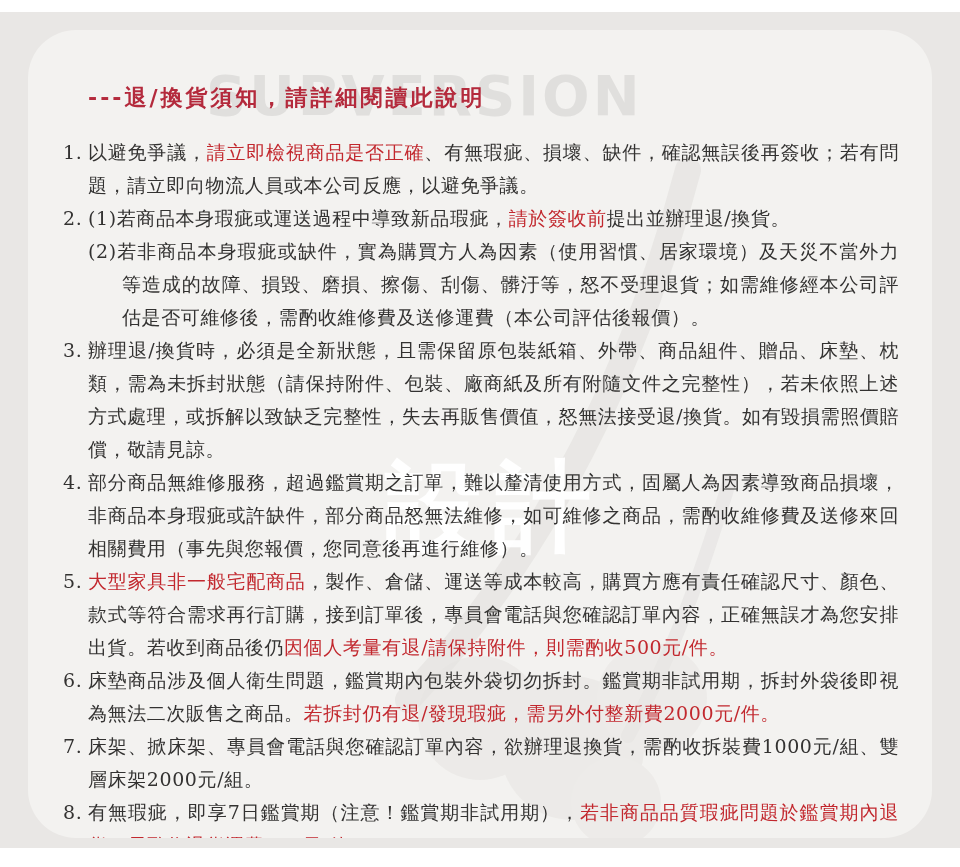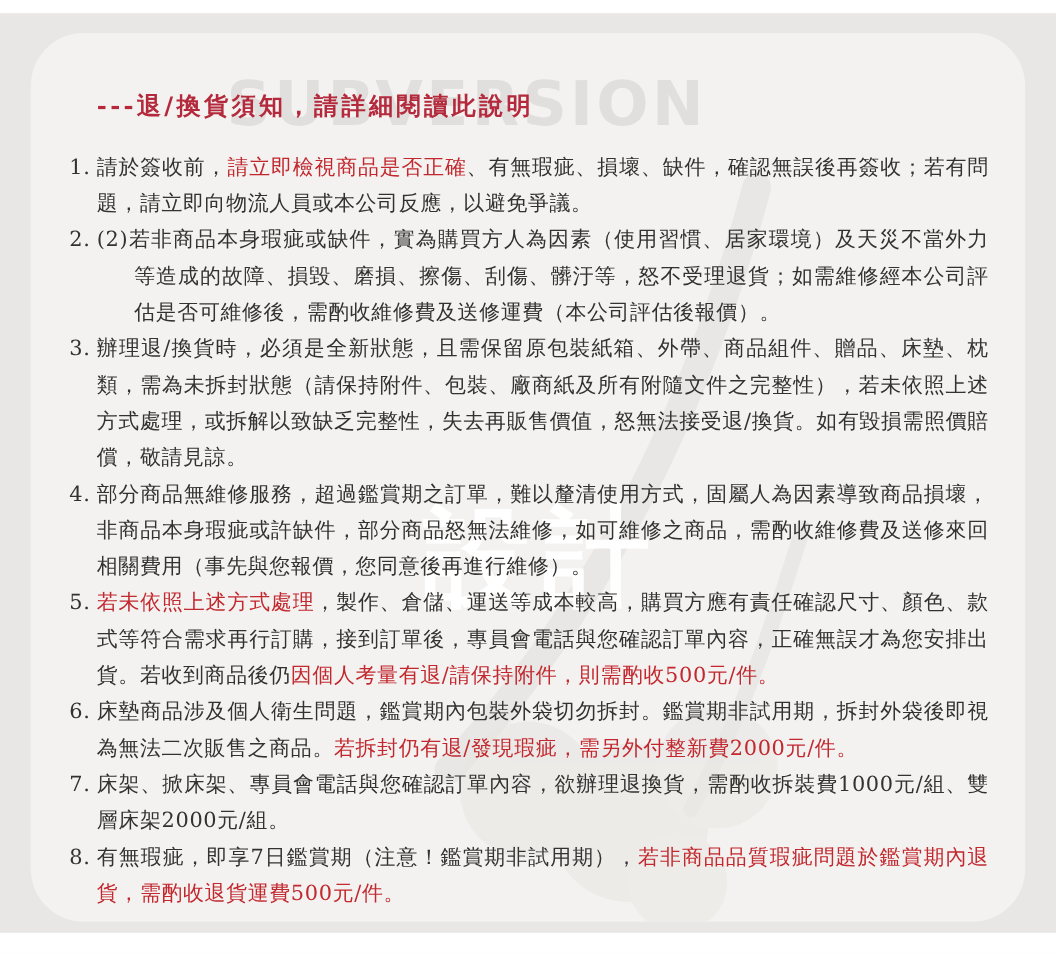--- a/index.html
+++ b/index.html
@@ -56,37 +56,38 @@
     </g>
   </svg>
 
   <div class="wm-cn bottom">設計</div>
 
   <div class="content">
     <div class="title">---退/換貨須知，請詳細閱讀此說明</div>
     <div>
         <div class="item">
           <span class="num">1.</span>
-          <div><span class="seg">請於簽收前，</span><span class="seg red">請立即檢視商品是否正確</span><span class="seg">、有無瑕疵、損壞、缺件，確認無誤後再簽收；若有問題，請立即向物流人員或本公司反應，以避免爭議。</span></div>
+          <div><span class="seg">以避免爭議，</span><span class="seg red">請立即檢視商品是否正確</span><span class="seg">、有無瑕疵、損壞、缺件，確認無誤後再簽收；若有問題，請立即向物流人員或本公司反應，以避免爭議。</span></div>
         </div>
         <div class="item">
           <span class="num">2.</span>
+          <div class="sub"><span class="seg">(1)若商品本身瑕疵或運送過程中導致新品瑕疵，</span><span class="seg red">請於簽收前</span><span class="seg">提出並辦理退/換貨。</span></div>
           <div class="sub"><span class="seg">(2)若非商品本身瑕疵或缺件，實為購買方人為因素（使用習慣、居家環境）及天災不當外力等造成的故障、損毀、磨損、擦傷、刮傷、髒汙等，怒不受理退貨；如需維修經本公司評估是否可維修後，需酌收維修費及送修運費（本公司評估後報價）。</span></div>
         </div>
         <div class="item">
           <span class="num">3.</span>
           <div><span class="seg">辦理退/換貨時，必須是全新狀態，且需保留原包裝紙箱、外帶、商品組件、贈品、床墊、枕類，需為未拆封狀態（請保持附件、包裝、廠商紙及所有附隨文件之完整性），若未依照上述方式處理，或拆解以致缺乏完整性，失去再販售價值，怒無法接受退/換貨。如有毀損需照價賠償，敬請見諒。</span></div>
         </div>
         <div class="item">
           <span class="num">4.</span>
           <div><span class="seg">部分商品無維修服務，超過鑑賞期之訂單，難以釐清使用方式，固屬人為因素導致商品損壞，非商品本身瑕疵或許缺件，部分商品怒無法維修，如可維修之商品，需酌收維修費及送修來回相關費用（事先與您報價，您同意後再進行維修）。</span></div>
         </div>
         <div class="item">
           <span class="num">5.</span>
-          <div><span class="seg red">若未依照上述方式處理</span><span class="seg">，製作、倉儲、運送等成本較高，購買方應有責任確認尺寸、顏色、款式等符合需求再行訂購，接到訂單後，專員會電話與您確認訂單內容，正確無誤才為您安排出貨。若收到商品後仍</span><span class="seg red">因個人考量有退/請保持附件，則需酌收500元/件。</span></div>
+          <div><span class="seg red">大型家具非一般宅配商品</span><span class="seg">，製作、倉儲、運送等成本較高，購買方應有責任確認尺寸、顏色、款式等符合需求再行訂購，接到訂單後，專員會電話與您確認訂單內容，正確無誤才為您安排出貨。若收到商品後仍</span><span class="seg red">因個人考量有退/請保持附件，則需酌收500元/件。</span></div>
         </div>
         <div class="item">
           <span class="num">6.</span>
           <div><span class="seg">床墊商品涉及個人衛生問題，鑑賞期內包裝外袋切勿拆封。鑑賞期非試用期，拆封外袋後即視為無法二次販售之商品。</span><span class="seg red">若拆封仍有退/發現瑕疵，需另外付整新費2000元/件。</span></div>
         </div>
         <div class="item">
           <span class="num">7.</span>
           <div><span class="seg">床架、掀床架、專員會電話與您確認訂單內容，欲辦理退換貨，需酌收拆裝費1000元/組、雙層床架2000元/組。</span></div>
         </div>
         <div class="item">

